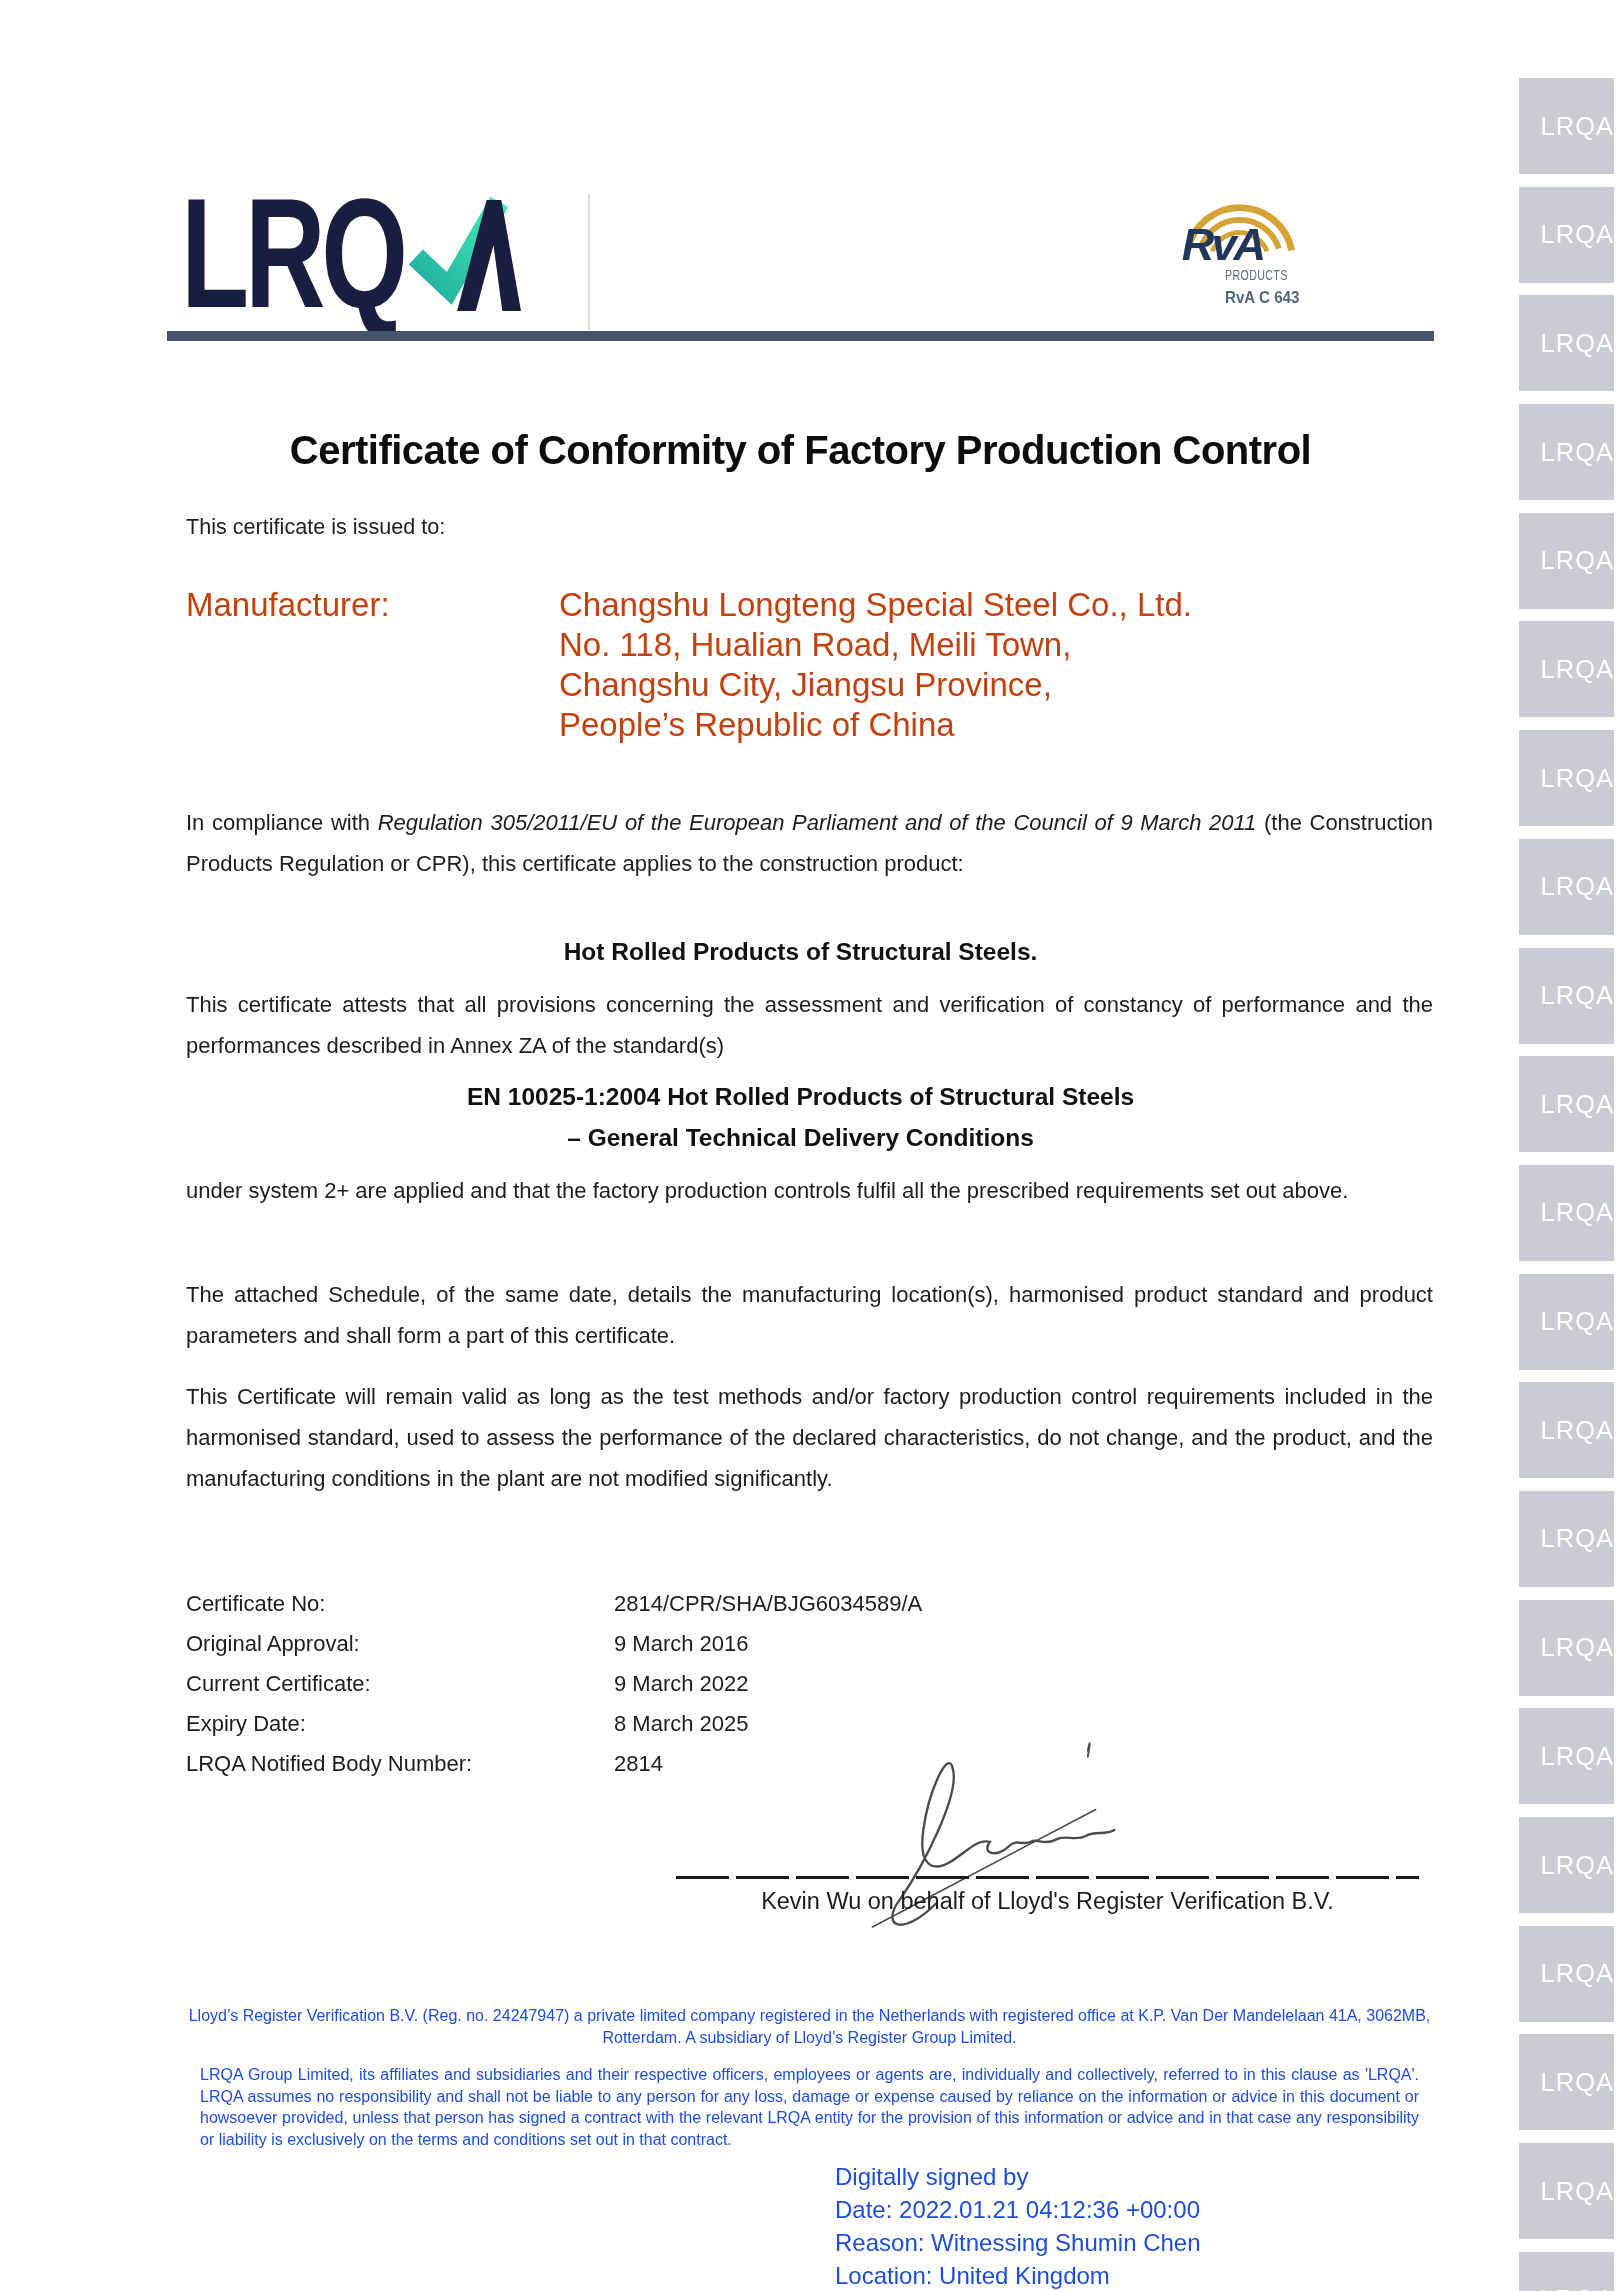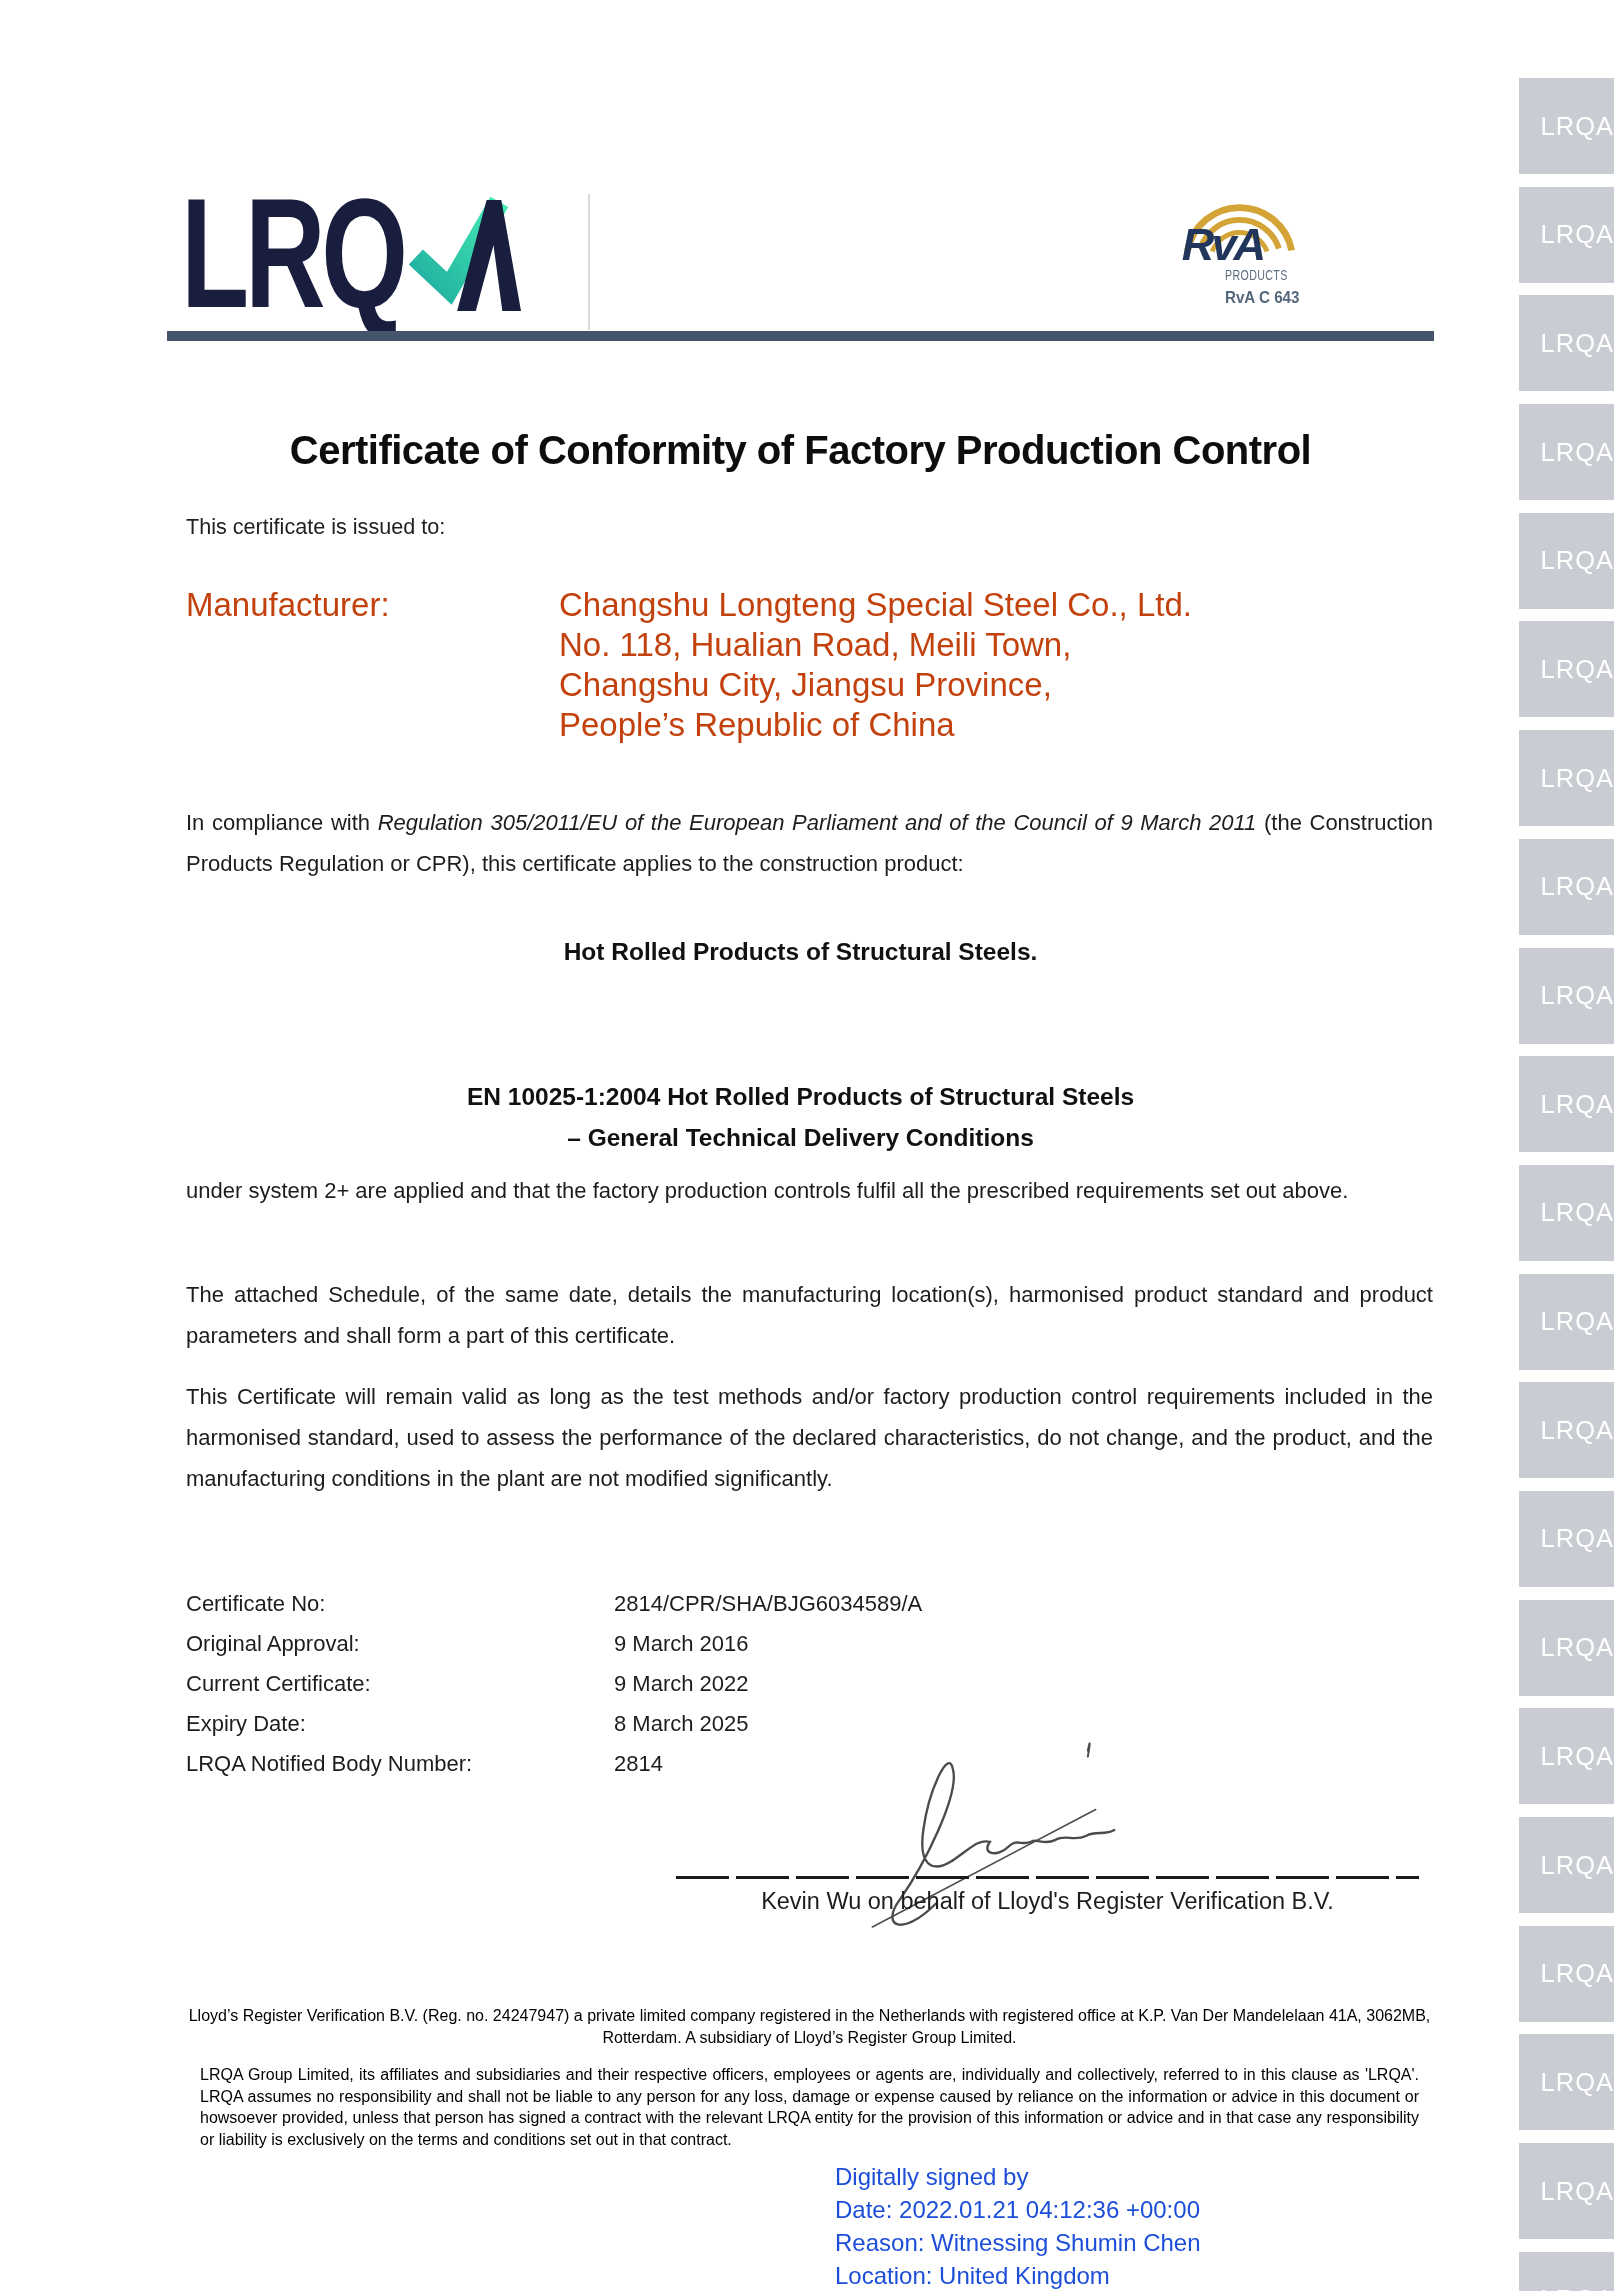--- a/index.html
+++ b/index.html
@@ -49,21 +49,21 @@
   }
   
   .scrawl{position:absolute;left:843px;top:1727px;width:333px;height:211px;}
   .sig-line{
     position:absolute;left:676px;top:1876px;width:743px;height:2.9px;
     background:repeating-linear-gradient(90deg,#1a1a1a 0 53px,transparent 53px 60px);
   }
   .signer{position:absolute;left:676px;top:1888px;width:743px;margin:0;text-align:center;font-size:23.5px;color:#1d1d1d;}
 
   
-  .footer{position:absolute;left:184px;top:2005px;width:1251px;font-size:16px;line-height:21.6px;color:#000000;}
+  .footer{position:absolute;left:184px;top:2005px;width:1251px;font-size:16px;line-height:21.6px;color:#1d4ed8;}
   .footer .reg{text-align:center;margin:0;}
   .footer .disc{text-align:justify;margin:16px;}
 
   .digsig{position:absolute;left:835px;top:2160px;font-size:24px;line-height:33px;color:#1d4ed8;}
 
   
   .wm-col{position:absolute;left:1519px;top:78px;width:95px;}
   .wm-sq{
     width:95px;height:96px;margin-bottom:12.7px;background:#c9ccd2;
     display:flex;align-items:center;justify-content:flex-end;
@@ -115,20 +115,21 @@
       <div>No. 118, Hualian Road, Meili Town,</div>
       <div>Changshu City, Jiangsu Province,</div>
       <div>People’s Republic of China</div>
     </div>
   </div>
 
   <p class="body-par" style="top:802px"><span>In compliance with </span><i>Regulation 305/2011/EU of the European Parliament and of the Council of 9 March 2011</i><span> (the Construction Products Regulation or CPR), this certificate applies to the construction product:</span></p>
 
   <p class="center-bold" style="top:931px">Hot Rolled Products of Structural Steels.</p>
 
+  <p class="body-par" style="top:984px">This certificate attests that all provisions concerning the assessment and verification of constancy of performance and the performances described in Annex ZA of the standard(s)</p>
 
   <div class="center-bold" style="top:1076px">
     <div>EN 10025-1:2004 Hot Rolled Products of Structural Steels</div>
     <div>– General Technical Delivery Conditions</div>
   </div>
 
   <p class="body-par" style="top:1170px">under system 2+ are applied and that the factory production controls fulfil all the prescribed requirements set out above.</p>
   <p class="body-par" style="top:1274px">The attached Schedule, of the same date, details the manufacturing location(s), harmonised product standard and product parameters and shall form a part of this certificate.</p>
   <p class="body-par" style="top:1376px">This Certificate will remain valid as long as the test methods and/or factory production control requirements included in the harmonised standard, used to assess the performance of the declared characteristics, do not change, and the product, and the manufacturing conditions in the plant are not modified significantly.</p>
 

